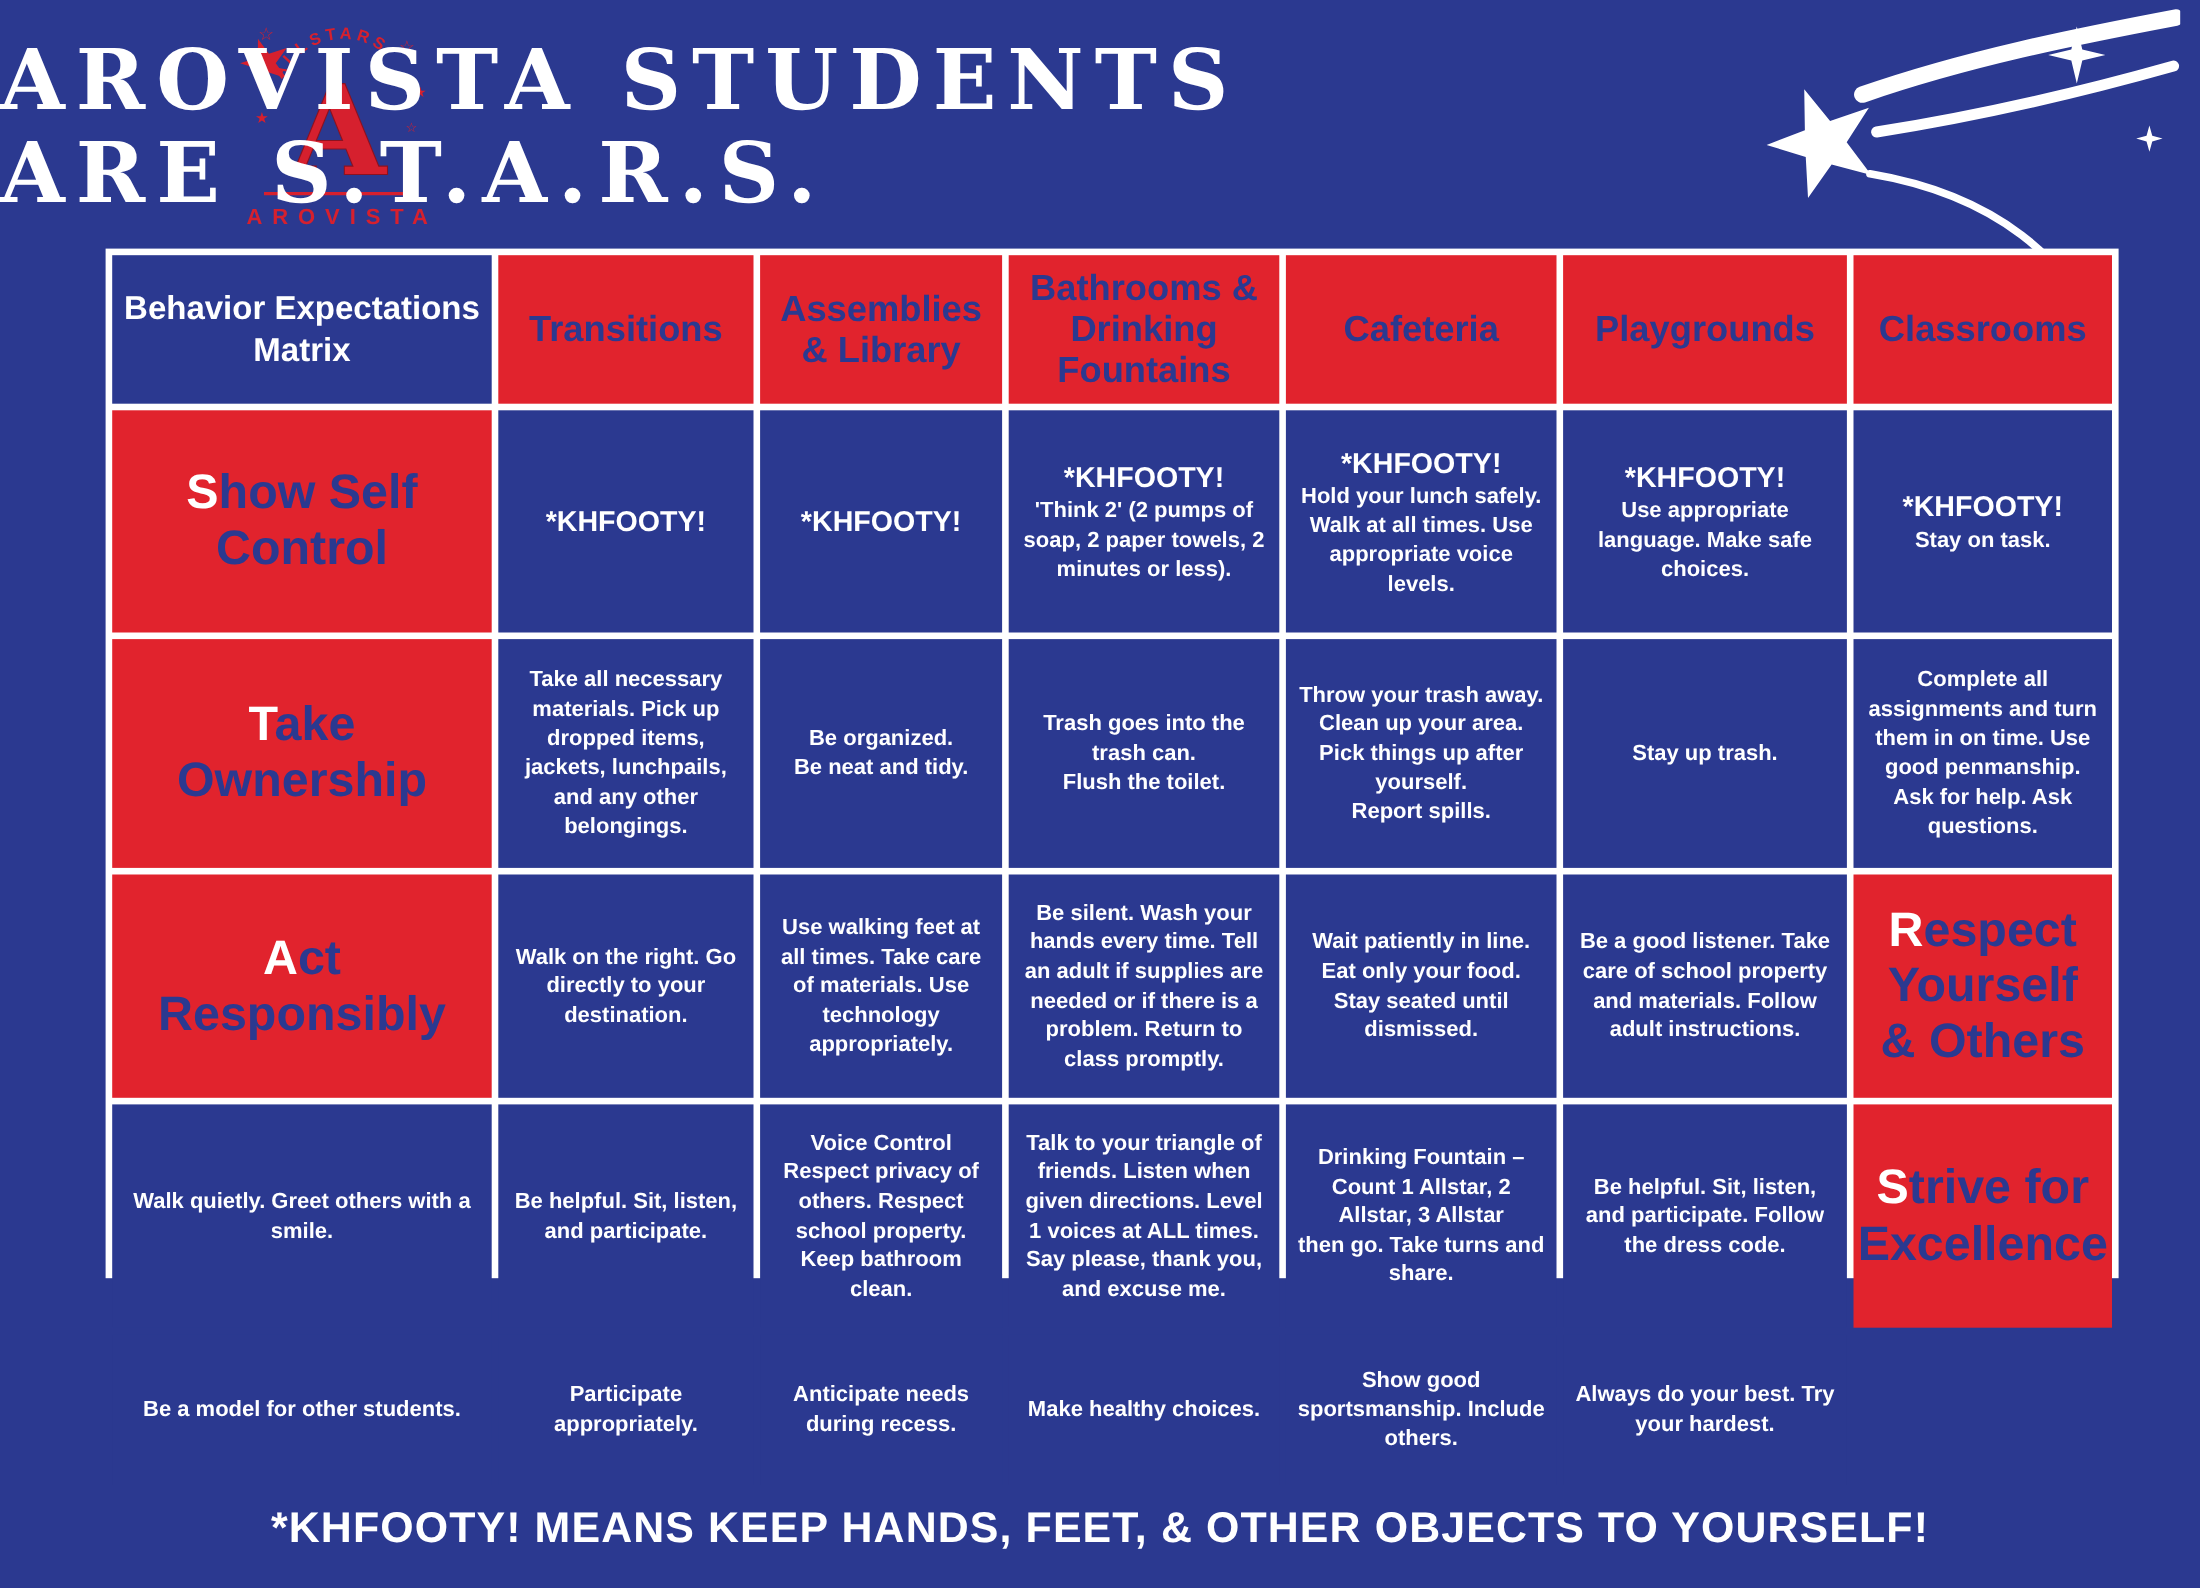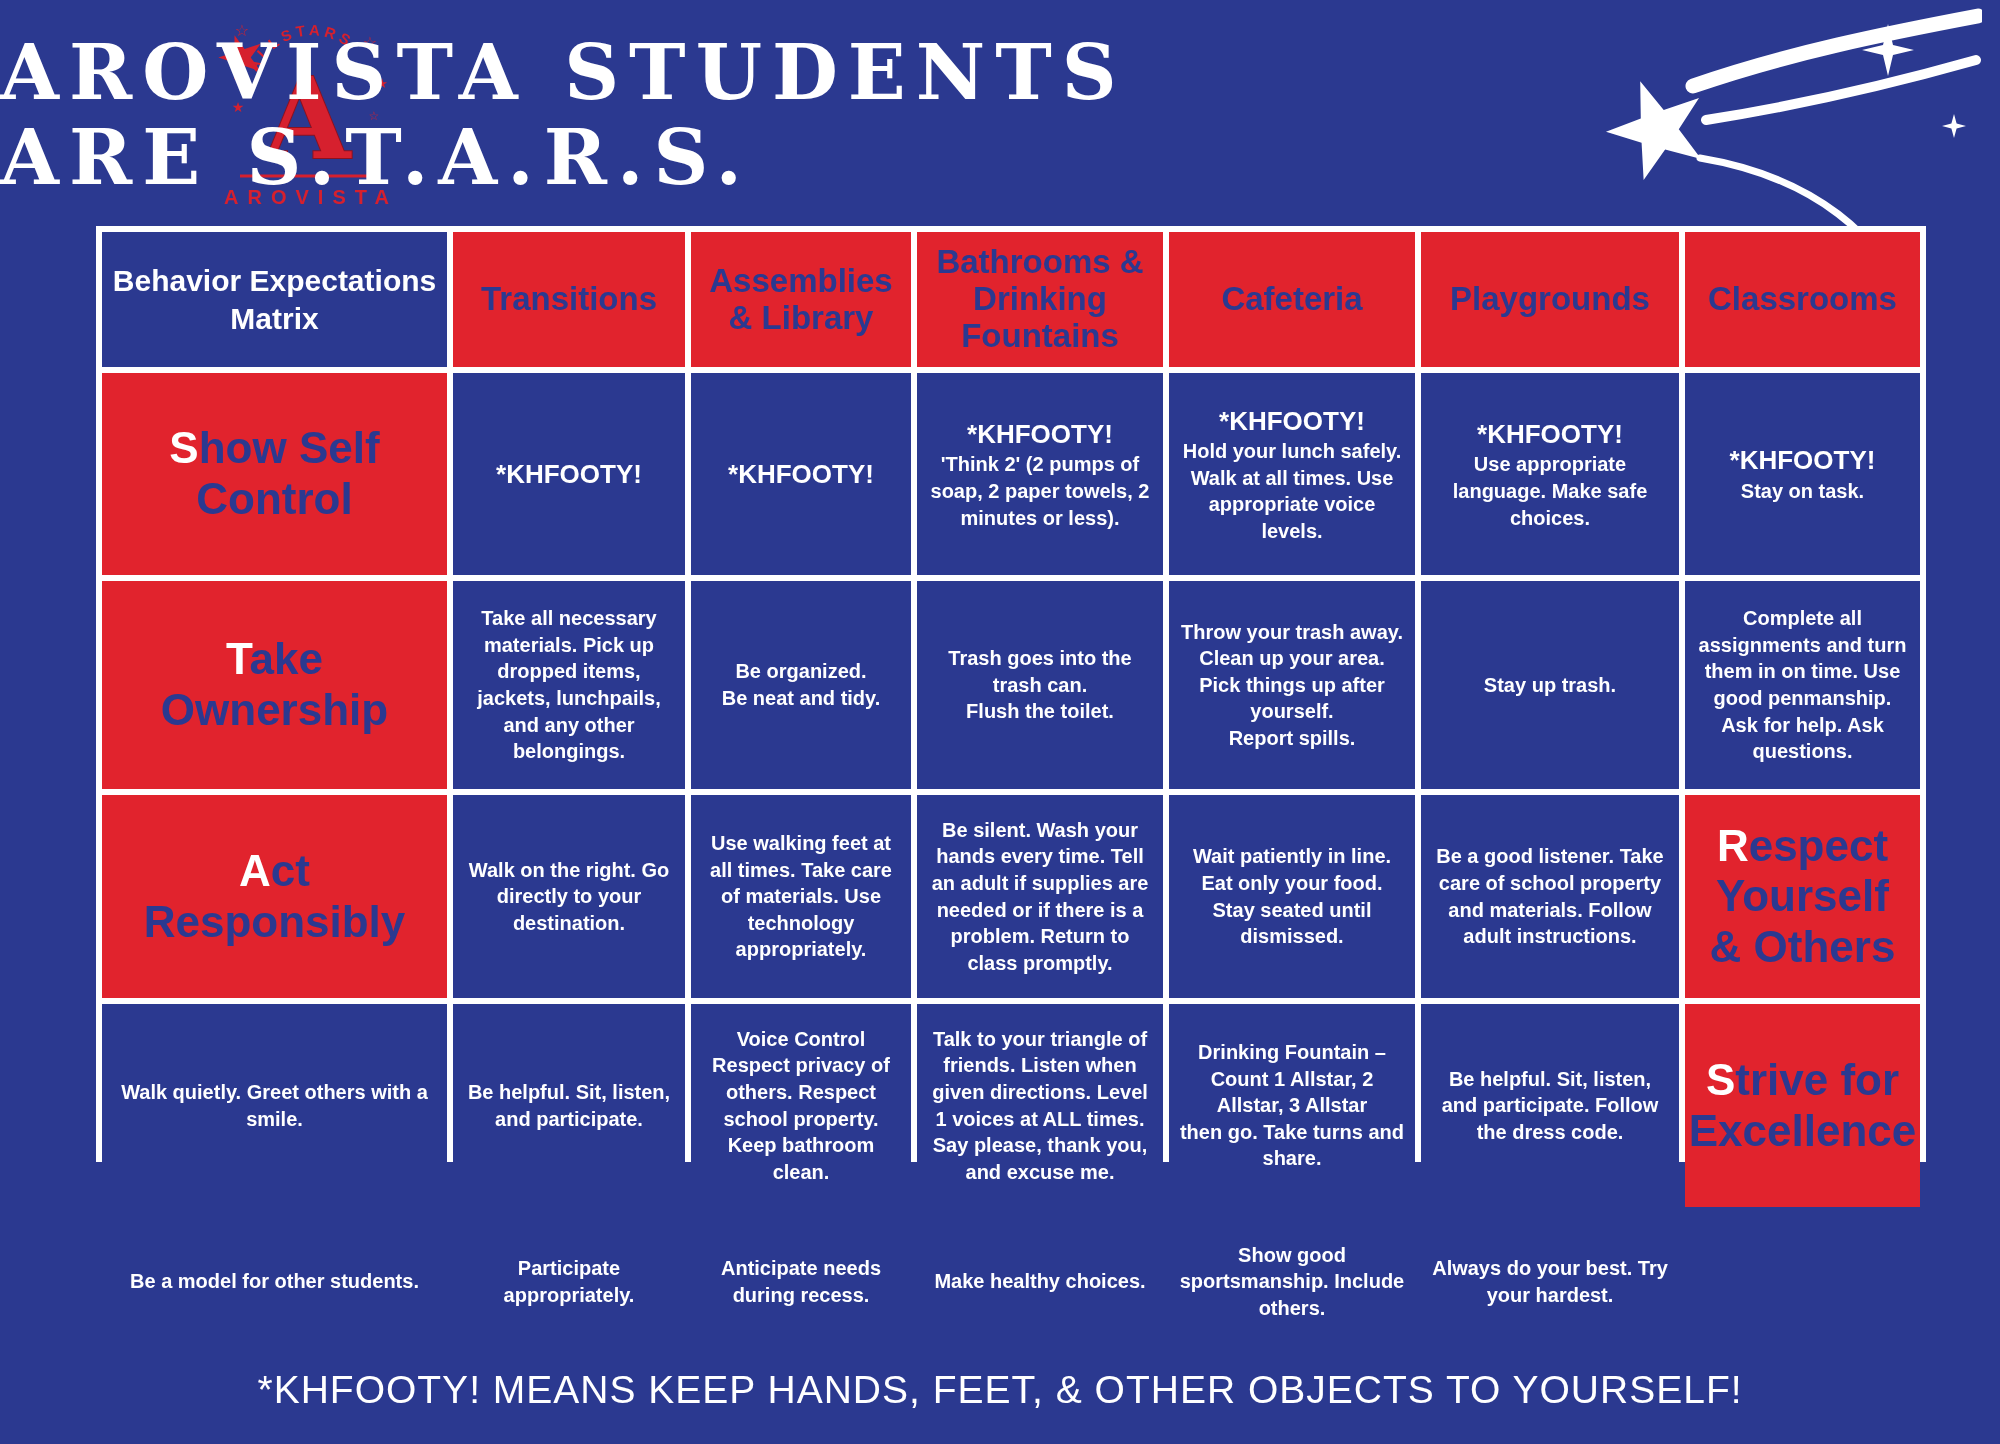--- a/index.html
+++ b/index.html
@@ -24,21 +24,21 @@
   .corner{background:#2B3990;color:#ffffff;font-size:30px;font-weight:bold;line-height:1.25;}
   .colhead{background:#E1232D;color:#2B3990;font-size:33px;font-weight:bold;line-height:1.12;}
   .rowlabel{background:#E1232D;color:#2B3990;font-size:44px;font-weight:bold;line-height:1.15;}
   .rowlabel .init{color:#ffffff;}
   .bodycell{background:#2B3990;color:#ffffff;}
   .bodycell .txt{white-space:pre-line;font-size:20px;font-weight:bold;line-height:1.33;width:100%;}
   .kh .txt::first-line{font-size:26px;}
 
   
   .footer{position:absolute;top:1368px;left:0;right:0;text-align:center;color:#ffffff;
-          font-size:39px;font-weight:normal;letter-spacing:1px;}
+          font-size:39px;font-weight:bold;letter-spacing:1px;}
 </style>
 </head>
 <body>
 
 <div class="logo">
   <svg width="190" height="215" viewBox="0 0 190 215">
 
     <text x="30" y="68" font-size="58" fill="#D6202E" text-anchor="middle" transform="rotate(-18 30 50)">★</text>
     <text x="30" y="28" font-size="16" fill="#D6202E" text-anchor="middle">☆</text>
     <text x="26" y="104" font-size="14" fill="#D6202E" text-anchor="middle">★</text>

